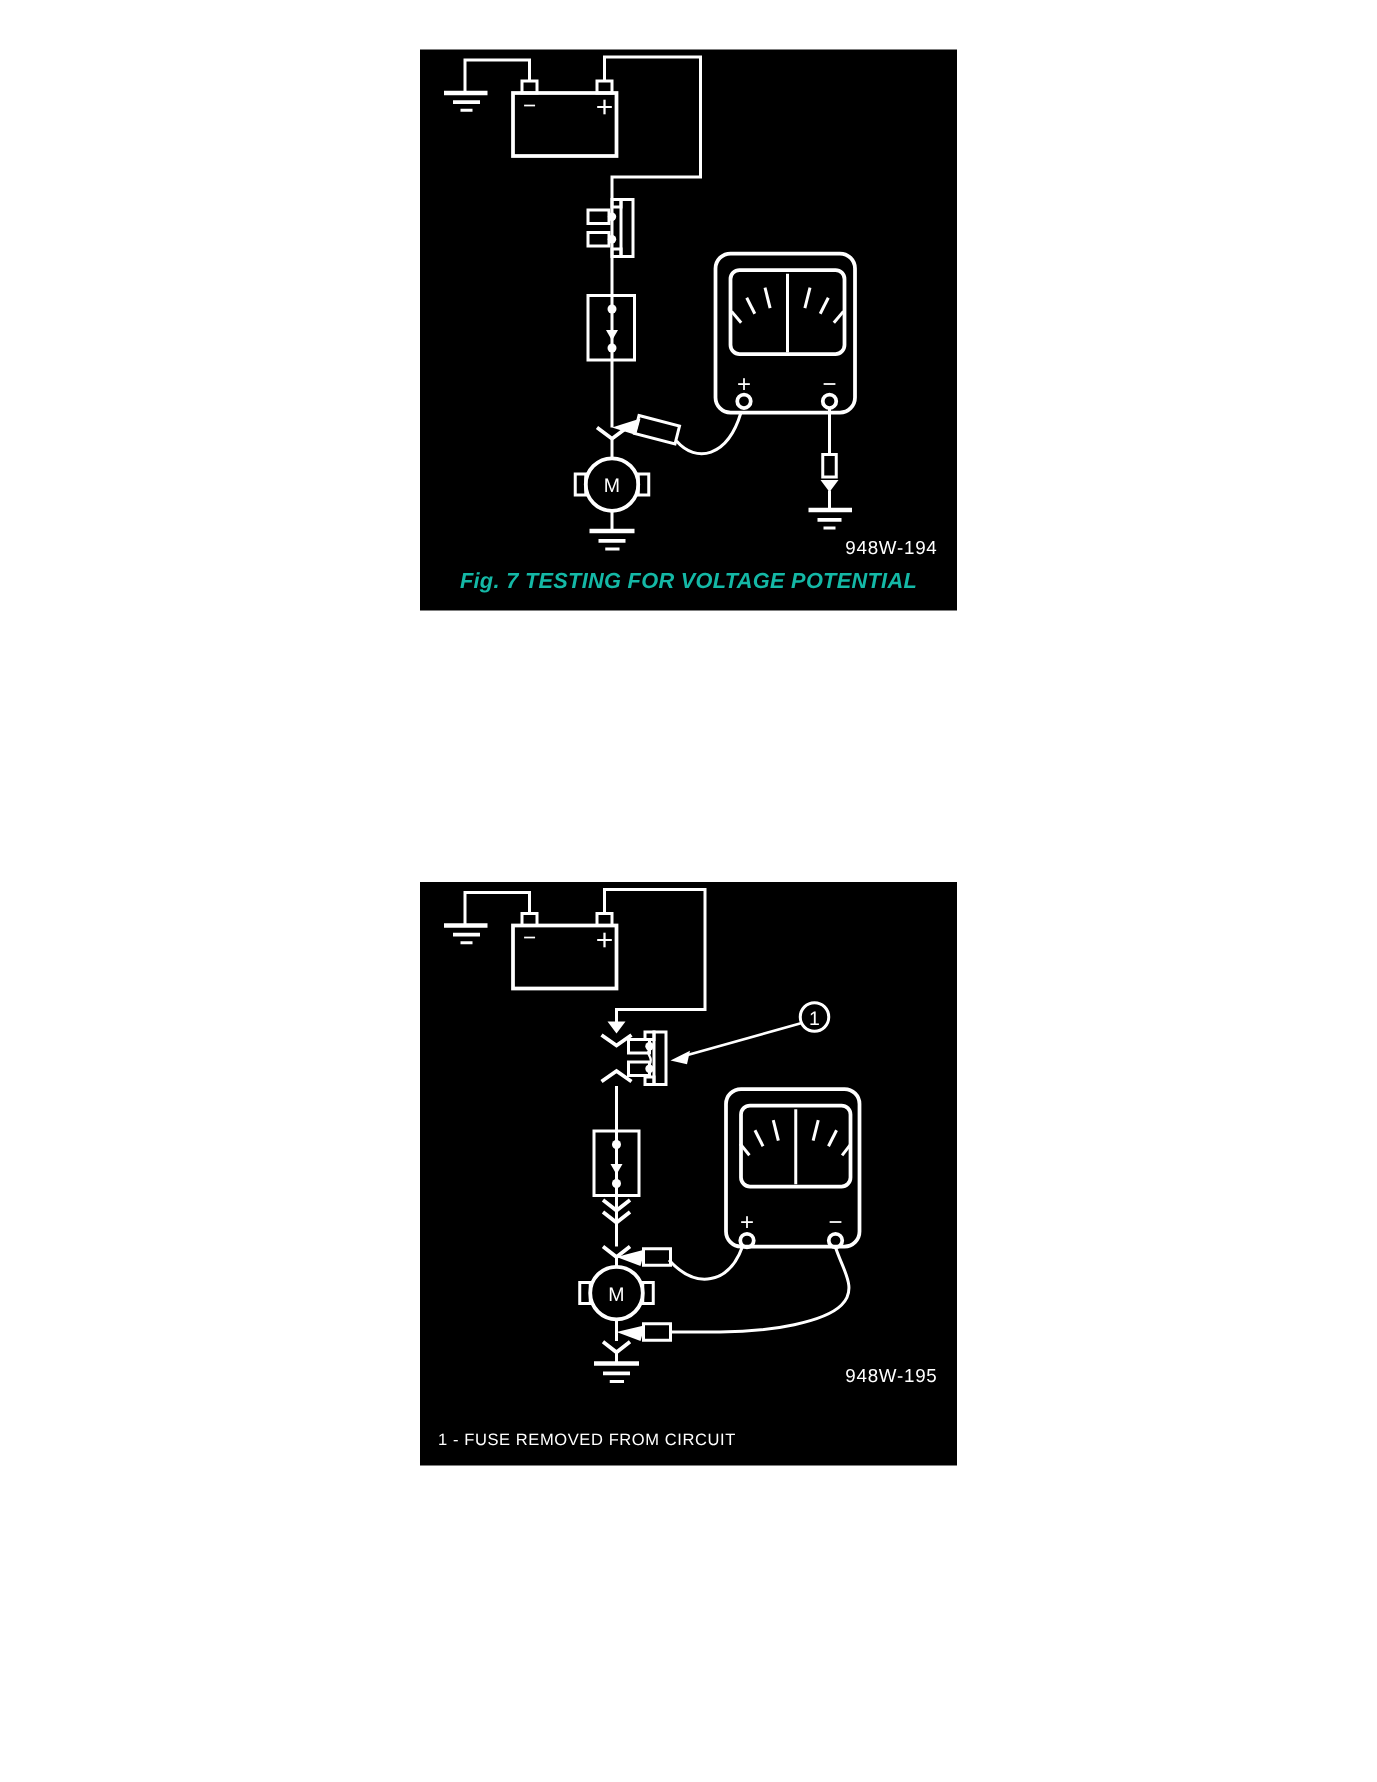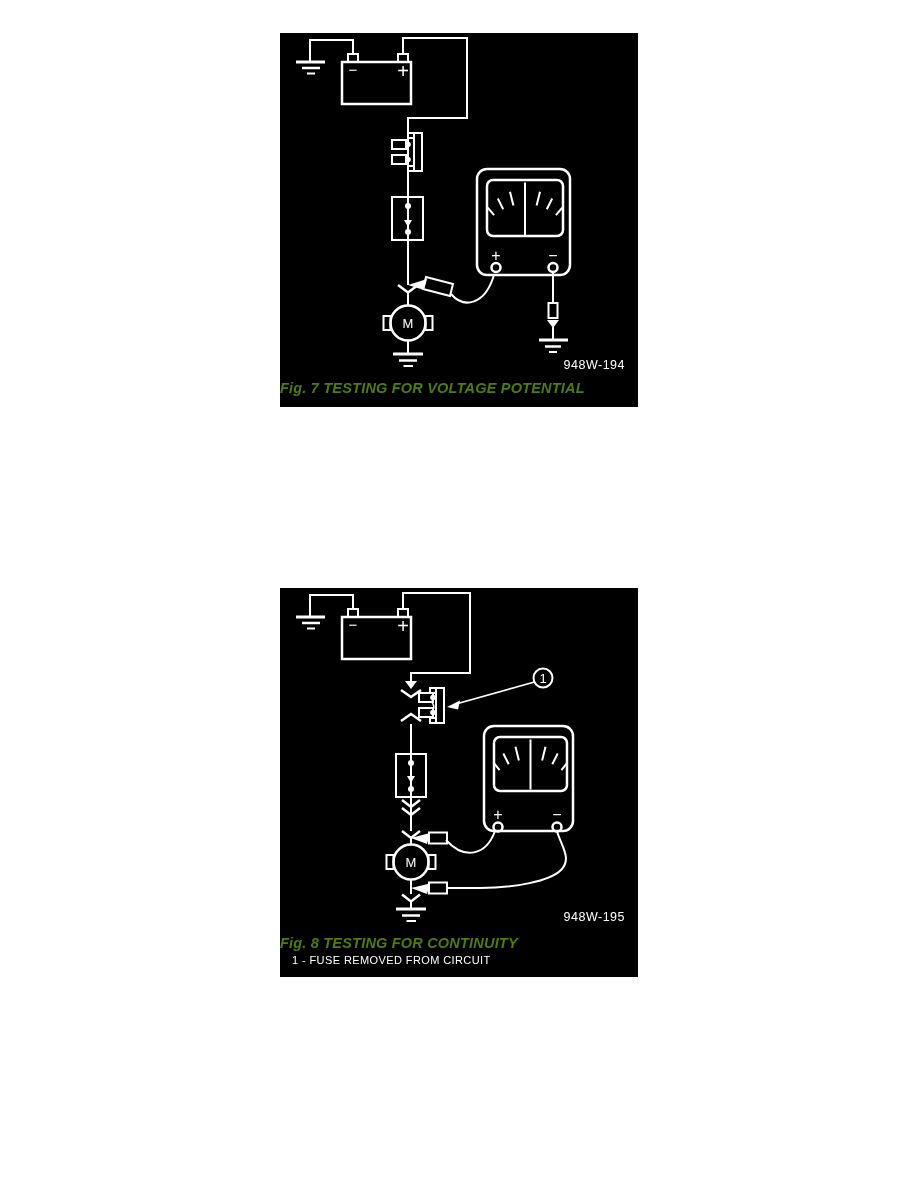--- a/index.html
+++ b/index.html
@@ -7,21 +7,21 @@
     width:918px; height:1188px; background:#ffffff; position:relative;
     font-family:"Liberation Sans", sans-serif;
   }
   .panel { position:absolute; left:280px; width:358px; background:#000000; overflow:hidden; }
   #fig1-panel { top:33px; height:374px; }
   #fig2-panel { top:588px; height:389px; }
   svg { display:block; position:absolute; top:0; left:0; }
   svg text { fill:#ffffff; stroke:none; font-family:"Liberation Sans", sans-serif; }
   .partcode { font-size:12.5px; letter-spacing:0.5px; }
   .caption {
-    position:absolute; left:0; right:0; top:347px; color:#4d7c0f;
+    position:absolute; left:0; right:0; top:347px; text-align:center; color:#14b8a6;
     font-style:italic; font-weight:bold; font-size:14.5px; line-height:1.2; letter-spacing:0.2px;
   }
   .footnote {
     position:absolute; left:12px; top:366px; color:#ffffff;
     font-size:11px; letter-spacing:0.4px;
   }
 </style>
 </head>
 <body>
 
@@ -225,17 +225,16 @@
 
       <g stroke="#ffffff" fill="none">
         <path d="M116,321 H146" stroke-width="3"></path>
         <path d="M122,327.5 H140" stroke-width="2.5"></path>
         <path d="M126.5,333 H136" stroke-width="2"></path>
       </g>
 
       <text class="partcode" x="345" y="333" text-anchor="end">948W-195</text>
     </svg>
 
-    <div class="caption">Fig. 8 TESTING FOR CONTINUITY</div>
     <div class="footnote">1 - FUSE REMOVED FROM CIRCUIT</div>
   </div>
 
 </div>
 
 </body></html>

